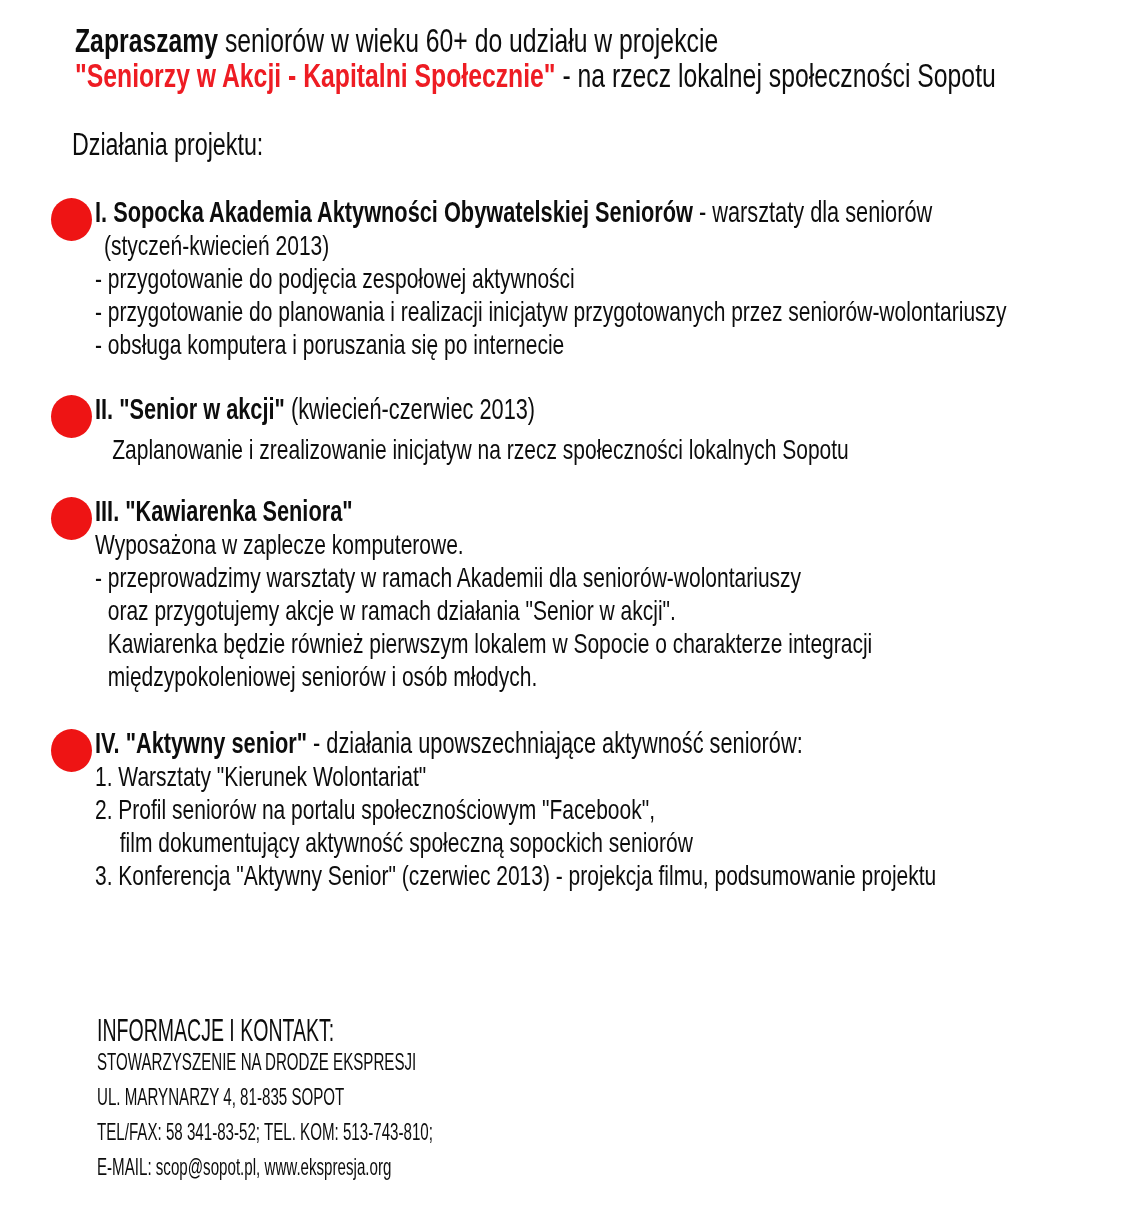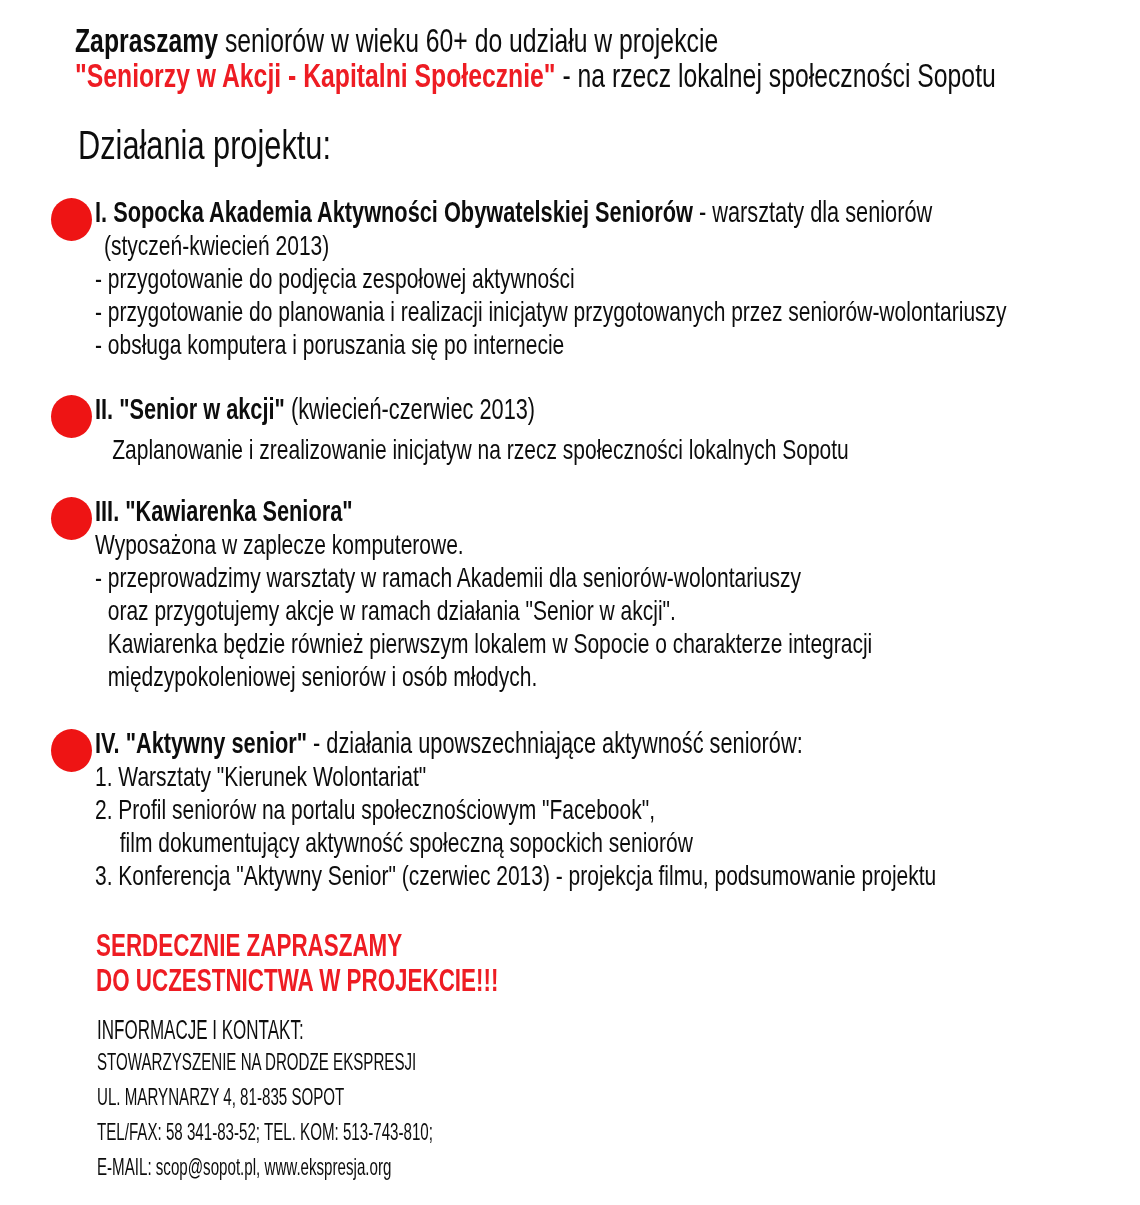--- a/index.html
+++ b/index.html
@@ -21,42 +21,42 @@
   .ln{
     white-space:nowrap;
     transform:scaleX(0.75);
     transform-origin:0 50%;
   }
   .b{font-weight:700;}
   .red{color:var(--red);}
   .abs{position:absolute;}
 
   .header{left:75px;top:23px;font-size:33px;line-height:35px;}
-  .intro{left:78px;top:128px;font-size:41px;line-height:34px;}
+  .intro{left:72px;top:128px;font-size:31px;line-height:34px;}
 
   .bullet{
     position:absolute;left:51px;width:41px;height:43px;
     background:var(--bullet);border-radius:50%;
   }
   .sec{left:95px;font-size:28px;line-height:33px;}
   .sec .title{font-size:29px;}
   .ind-sm{padding-left:12px;}
   .ind-sm2{padding-left:23px;}
   .ind-cont{padding-left:17px;}
   .ind-num{padding-left:33px;}
   .mt7{margin-top:7px;}
 
   .cta{
     left:96px;top:928px;
     font-size:32px;line-height:35px;font-weight:700;
     color:var(--red);
   }
   .cta .ln{transform:scaleX(0.70);}
 
-  .contact-label{left:97px;top:1015px;font-size:27px;line-height:31px;}
+  .contact-label{left:97px;top:1015px;font-size:31px;line-height:31px;}
   .contact-label .ln{transform:scaleX(0.63);}
   .contact{left:97px;top:1044px;font-size:24px;line-height:35px;}
   .contact .ln{transform:scaleX(0.63);}
 </style>
 </head>
 <body>
 
 <div class="page">
 
   <div class="abs header">
@@ -96,24 +96,20 @@
   </div>
 
   <div class="abs sec" style="top:727px">
     <div class="ln title"><span class="b">IV. "Aktywny senior"</span><span> - działania upowszechniające aktywność seniorów:</span></div>
     <div class="ln">1. Warsztaty "Kierunek Wolontariat"</div>
     <div class="ln">2. Profil seniorów na portalu społecznościowym "Facebook",</div>
     <div class="ln ind-num">film dokumentujący aktywność społeczną sopockich seniorów</div>
     <div class="ln">3. Konferencja "Aktywny Senior" (czerwiec 2013) - projekcja filmu, podsumowanie projektu</div>
   </div>
 
-  <div class="abs cta">
-    <div class="ln">SERDECZNIE ZAPRASZAMY</div>
-    <div class="ln">DO UCZESTNICTWA W PROJEKCIE!!!</div>
-  </div>
 
   <div class="abs contact-label">
     <div class="ln">INFORMACJE I KONTAKT:</div>
   </div>
   <div class="abs contact">
     <div class="ln">STOWARZYSZENIE NA DRODZE EKSPRESJI</div>
     <div class="ln">UL. MARYNARZY 4, 81-835 SOPOT</div>
     <div class="ln">TEL/FAX: 58 341-83-52; TEL. KOM: 513-743-810;</div>
     <div class="ln">E-MAIL: scop@sopot.pl, www.ekspresja.org</div>
   </div>

